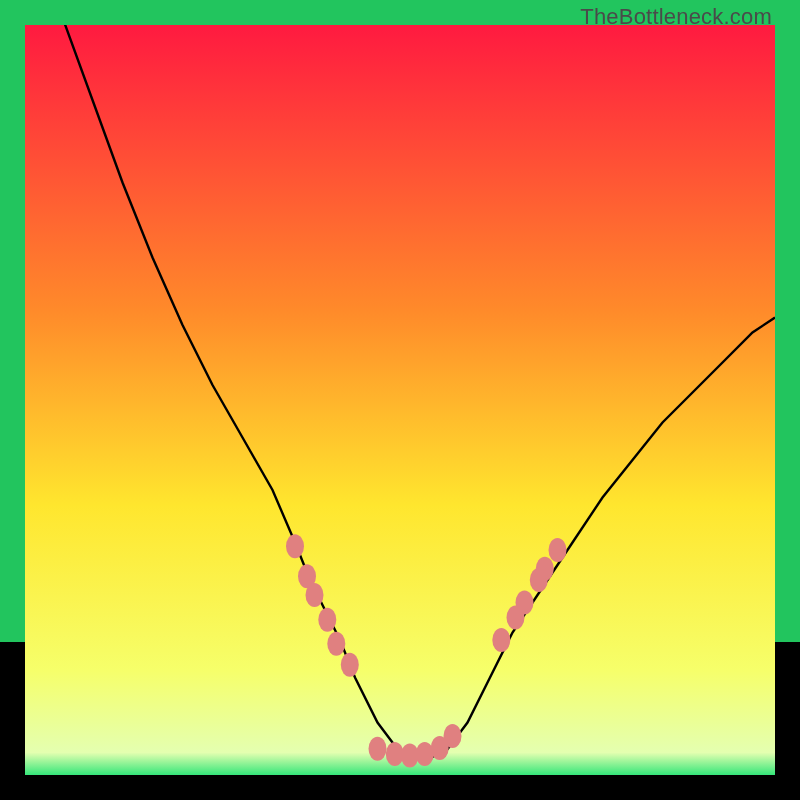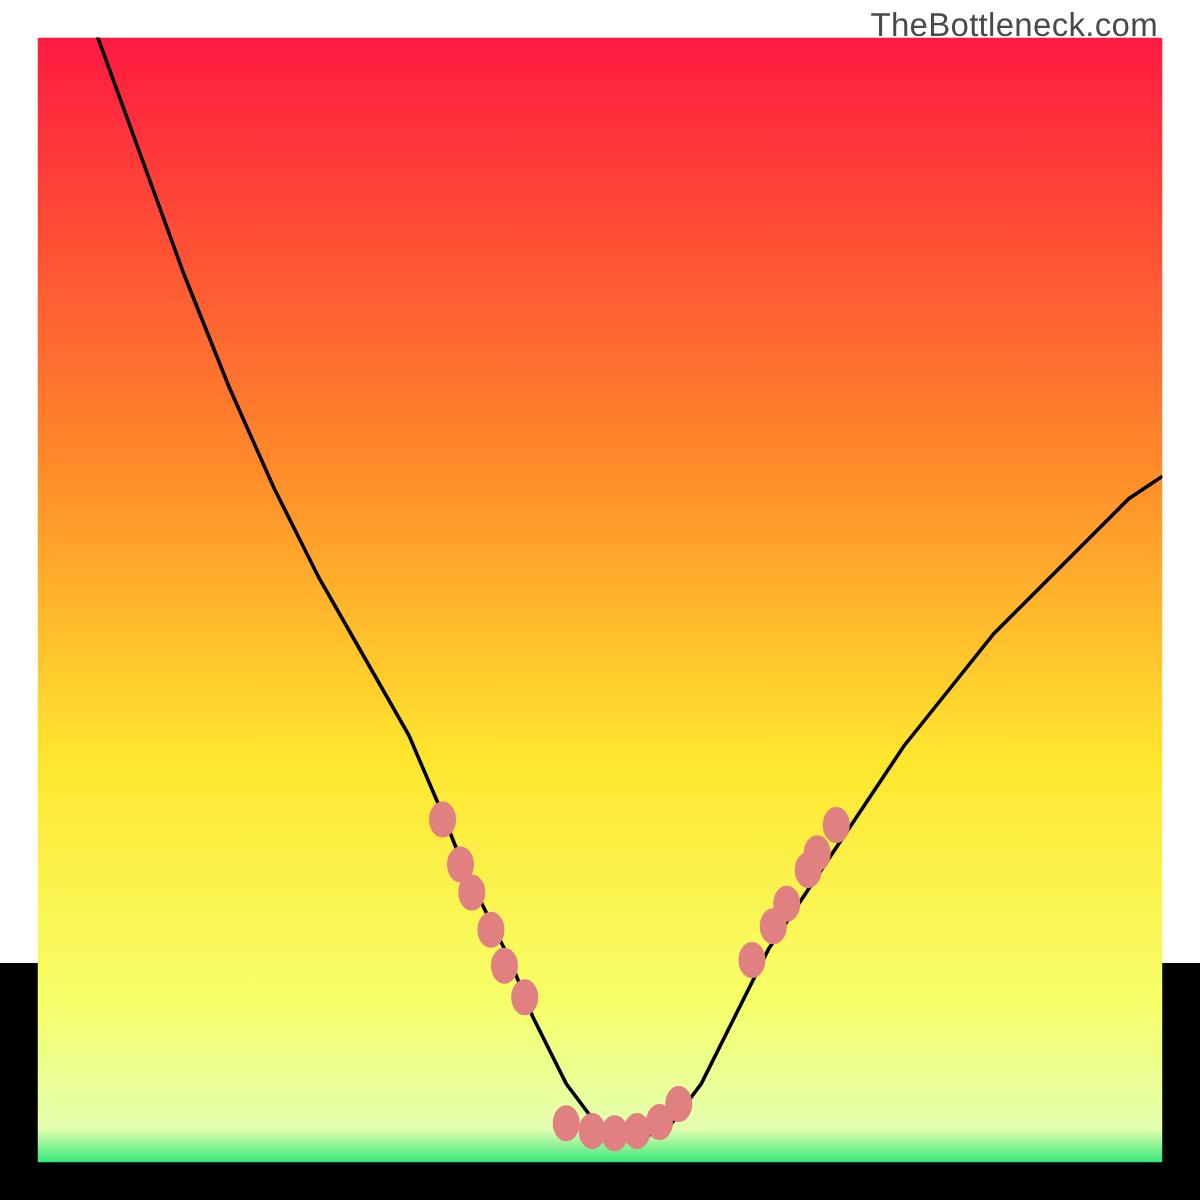--- a/index.html
+++ b/index.html
@@ -8,21 +8,21 @@
     width: 800px;
     height: 800px;
     overflow: hidden;
     background: #000;
     font-family: Arial, Helvetica, sans-serif;
   }
   .frame {
     position: absolute;
     left: 0; top: 0;
     width: 800px; height: 642px;
-    background: #ffffff;
+    background: #22c55e;
   }
   .plot {
     position: absolute;
     left: 25px;
     top: 25px;
     width: 750px;
     height: 750px;
   }
   .watermark {
     position: absolute;

